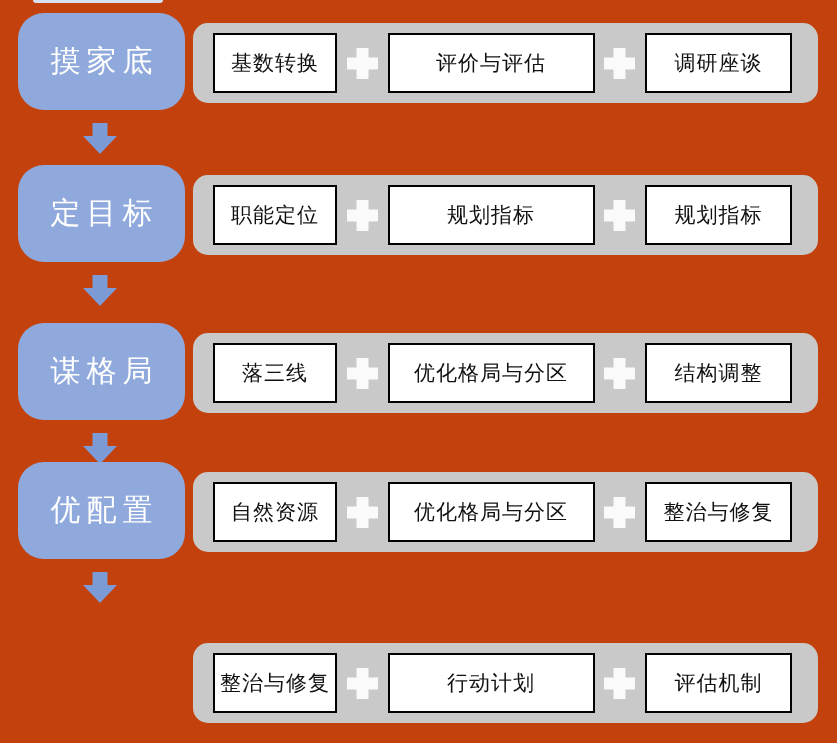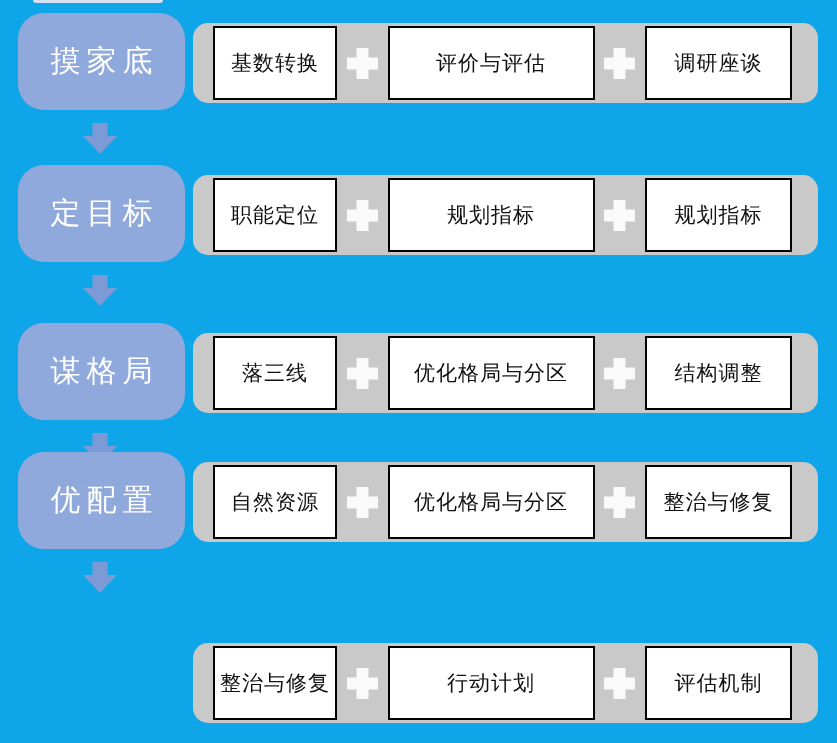--- a/index.html
+++ b/index.html
@@ -5,21 +5,21 @@
   html, body {
     margin: 0;
     padding: 0;
     background: #ffffff;
     font-family: "Liberation Sans", sans-serif;
   }
   .canvas {
     position: relative;
     width: 837px;
     height: 743px;
-    background: #0ea5e9;
+    background: #c2410c;
     overflow: hidden;
   }
   
   .top-strip {
     position: absolute;
     left: 33px;
     top: 0;
     width: 130px;
     height: 3px;
     background: #d8e1f3;
@@ -59,21 +59,21 @@
     box-sizing: border-box;
     padding: 0 26px 0 20px;
     display: flex;
     align-items: center;
     justify-content: space-between;
   }
   .step {
     background: #ffffff;
     border: 2px solid #000000;
     box-sizing: border-box;
-    height: 74px;
+    height: 60px;
     display: flex;
     align-items: center;
     justify-content: center;
     font-size: 21px;
     letter-spacing: 1px;
     color: #111111;
     flex: 0 0 auto;
   }
   .step.s1 { width: 124px; }
   .step.s2 { width: 207px; text-align: center; }
@@ -146,21 +146,21 @@
       <svg class="plus" viewBox="0 0 37 37">
           <path d="M12.5 3 h12 v9.5 h9.5 v12 h-9.5 v9.5 h-12 v-9.5 H3 v-12 h9.5 Z" fill="#fafafa"></path>
         </svg>
       <div class="step s3">结构调整</div>
     </div>
     <svg class="arrow" viewBox="0 0 34 31">
         <path d="M9.5 0 H24.5 V13 H34 L17 31 L0 13 H9.5 Z" fill="#7c9bd6"></path>
       </svg>
   </div>
 
-  <div class="row-wrap" style="top:452px">
+  <div class="row-wrap" style="top:462px">
     <div class="stage">优配置</div>
     <div class="bar">
       <div class="step s1">自然资源</div>
       <svg class="plus" viewBox="0 0 37 37">
           <path d="M12.5 3 h12 v9.5 h9.5 v12 h-9.5 v9.5 h-12 v-9.5 H3 v-12 h9.5 Z" fill="#fafafa"></path>
         </svg>
       <div class="step s2">优化格局与分区</div>
       <svg class="plus" viewBox="0 0 37 37">
           <path d="M12.5 3 h12 v9.5 h9.5 v12 h-9.5 v9.5 h-12 v-9.5 H3 v-12 h9.5 Z" fill="#fafafa"></path>
         </svg>

